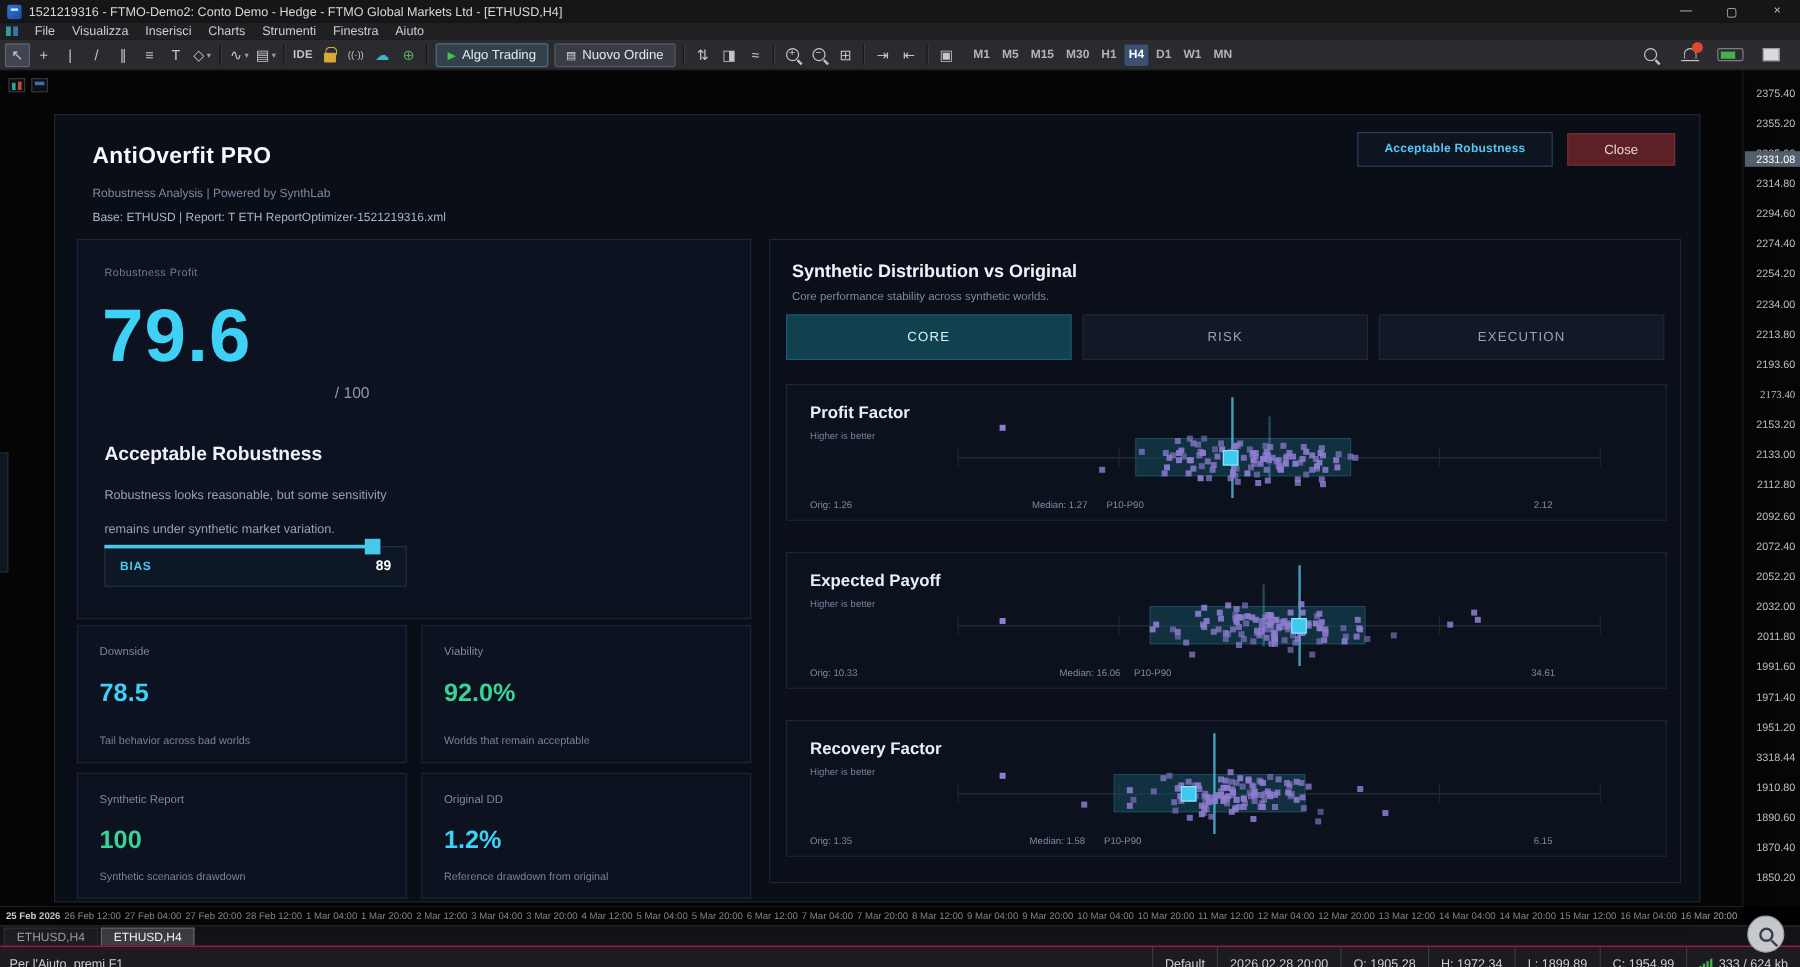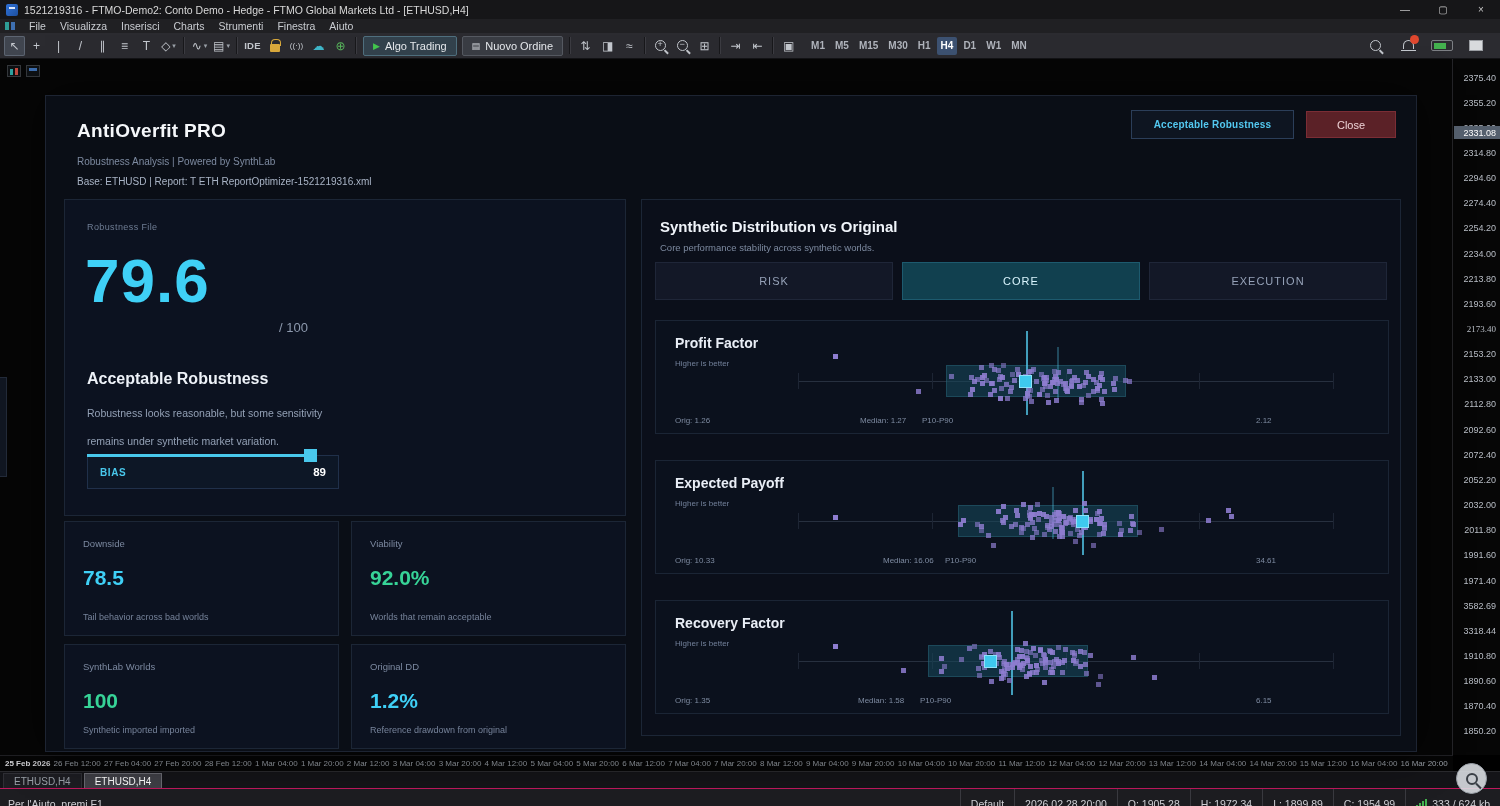--- a/index.html
+++ b/index.html
@@ -134,21 +134,21 @@
 .dc-tick{position:absolute;top:44px;width:1px;height:16px;background:#1d2534}
 .dc-box{position:absolute;top:36px;height:32px;background:rgba(23,74,92,.55);border:1px solid rgba(50,120,140,.35);z-index:1}
 .dc-line{position:absolute;top:2px;bottom:2px;width:2px;background:rgba(85,205,240,.75);z-index:2}
 .dc-line.dim{top:18px;bottom:18px;background:rgba(85,205,240,.3)}
 .dc-marker{position:absolute;top:46px;width:13px;height:13px;background:#3ec9ee;border:1px solid #8fe3fa;z-index:3}
 .dc-pt{position:absolute;width:5px;height:5px;background:#8e7dd0;z-index:2}
 .dc-foot{position:absolute;left:0;right:0;bottom:7px;height:10px;font-size:8px;color:#7e8ba1}
 .dc-orig{position:absolute;left:19px}
 .dc-median{position:absolute}
 .dc-range{position:absolute}
-.dc-max{position:absolute;left:600px;width:60px;text-align:left}
+.dc-max{position:absolute;left:600px;width:60px;text-align:center}
 
 
 .float-zoom{position:absolute;left:1456px;top:763px;width:31px;height:31px;border-radius:50%;background:rgba(222,225,230,.88);border:1px solid #9aa0a8;display:flex;align-items:center;justify-content:center;z-index:50}
 .mag2{width:12px;height:12px;border:2px solid #3a3f46;border-radius:50%;position:relative;display:block}
 .mag2::after{content:"";position:absolute;width:7px;height:2px;background:#3a3f46;right:-6px;bottom:-4px;transform:rotate(45deg)}
 </style>
 </head>
 <body>
 
 <div id="root">
@@ -311,21 +311,21 @@
     <div class="edge-handle"></div>
 
     <div class="overlay">
       <div class="ov-title">AntiOverfit PRO</div>
       <div class="ov-sub">Robustness Analysis | Powered by SynthLab</div>
       <div class="ov-base">Base: ETHUSD   |   Report: T ETH ReportOptimizer-1521219316.xml</div>
       <div class="ov-status-btn">Acceptable Robustness</div>
       <div class="ov-close-btn">Close</div>
 
       <div class="score-card">
-        <div class="sc-label">Robustness File</div>
+        <div class="sc-label">Robustness Profit</div>
         <div class="sc-score">79.6</div>
         <div class="sc-denom">/ 100</div>
         <div class="sc-verdict">Acceptable Robustness</div>
         <div class="sc-desc1">Robustness looks reasonable, but some sensitivity</div>
         <div class="sc-desc2">remains under synthetic market variation.</div>
         <div class="meter meter-bias">
           <span class="fill" style="width: 89%;"></span>
           <span class="cap" style="left: calc(89% - 7px);"></span>
           <span class="m-label">BIAS</span>
           <span class="m-value">89</span>
@@ -336,36 +336,36 @@
         <div class="stat-label">Downside</div>
         <div class="stat-value cyan">78.5</div>
         <div class="stat-caption">Tail behavior across bad worlds</div>
       </div>
       <div class="stat-card stat-2">
         <div class="stat-label">Viability</div>
         <div class="stat-value green">92.0%</div>
         <div class="stat-caption">Worlds that remain acceptable</div>
       </div>
       <div class="stat-card stat-3">
-        <div class="stat-label">SynthLab Worlds</div>
+        <div class="stat-label">Synthetic Report</div>
         <div class="stat-value green">100</div>
-        <div class="stat-caption">Synthetic imported imported</div>
+        <div class="stat-caption">Synthetic scenarios drawdown</div>
       </div>
       <div class="stat-card stat-4">
         <div class="stat-label">Original DD</div>
         <div class="stat-value cyan">1.2%</div>
         <div class="stat-caption">Reference drawdown from original</div>
       </div>
 
       <div class="dist-panel">
         <div class="dp-title">Synthetic Distribution vs Original</div>
         <div class="dp-sub">Core performance stability across synthetic worlds.</div>
         <div class="dp-tabs" id="dp-tabs">
+            <div class="dp-tab active">CORE</div>
             <div class="dp-tab">RISK</div>
-            <div class="dp-tab active">CORE</div>
             <div class="dp-tab">EXECUTION</div>
           </div>
 
         <div class="dist-chart dist-0">
           <div class="dc-title">Profit Factor</div>
           <div class="dc-hint">Higher is better</div>
           <div class="dc-plot">
               <i class="dc-base"></i>
               <i class="dc-tick" style="left: 0%;"></i>
               <i class="dc-tick" style="left: 25%;"></i>
@@ -796,21 +796,21 @@
       <div class="pa-label" style="top: 290.15px;">2153.20</div>
       <div class="pa-label" style="top: 315.3px;">2133.00</div>
       <div class="pa-label" style="top: 340.45px;">2112.80</div>
       <div class="pa-label" style="top: 365.6px;">2092.60</div>
       <div class="pa-label" style="top: 390.75px;">2072.40</div>
       <div class="pa-label" style="top: 415.9px;">2052.20</div>
       <div class="pa-label" style="top: 441.05px;">2032.00</div>
       <div class="pa-label" style="top: 466.2px;">2011.80</div>
       <div class="pa-label" style="top: 491.35px;">1991.60</div>
       <div class="pa-label" style="top: 516.5px;">1971.40</div>
-      <div class="pa-label" style="top: 541.65px;">3582.69</div>
+      <div class="pa-label" style="top: 541.65px;">1951.20</div>
       <div class="pa-label" style="top: 566.8px;">3318.44</div>
       <div class="pa-label" style="top: 591.95px;">1910.80</div>
       <div class="pa-label" style="top: 617.1px;">1890.60</div>
       <div class="pa-label" style="top: 642.25px;">1870.40</div>
       <div class="pa-label" style="top: 667.4px;">1850.20</div>
       <div class="pa-current">2331.08</div>
     </div>
 
   <div class="time-axis" id="time-axis">
       <span class="ta-label first">25 Feb 2026</span>

